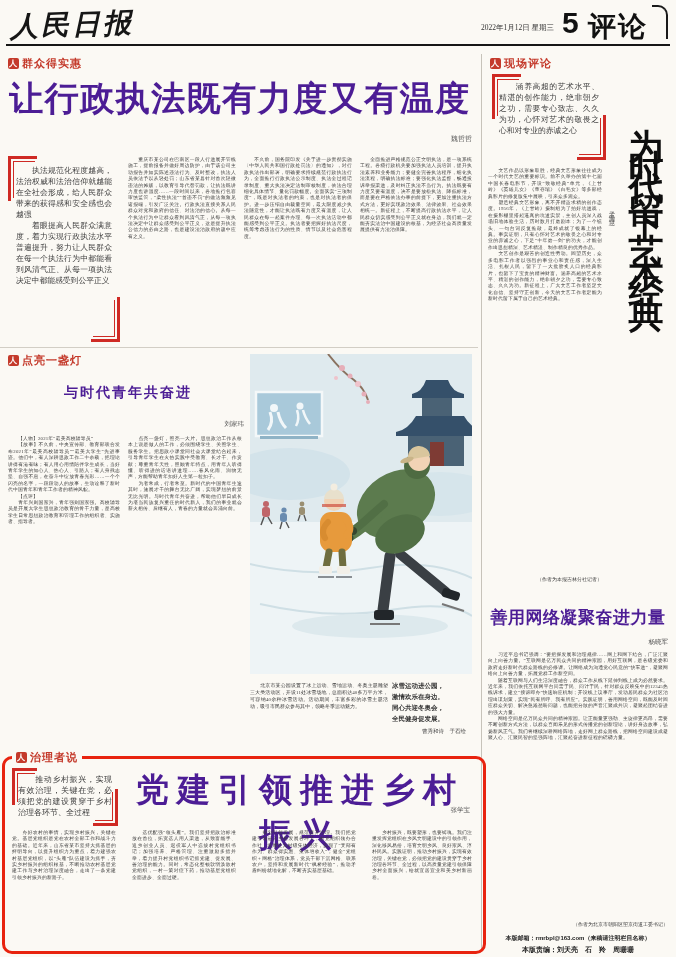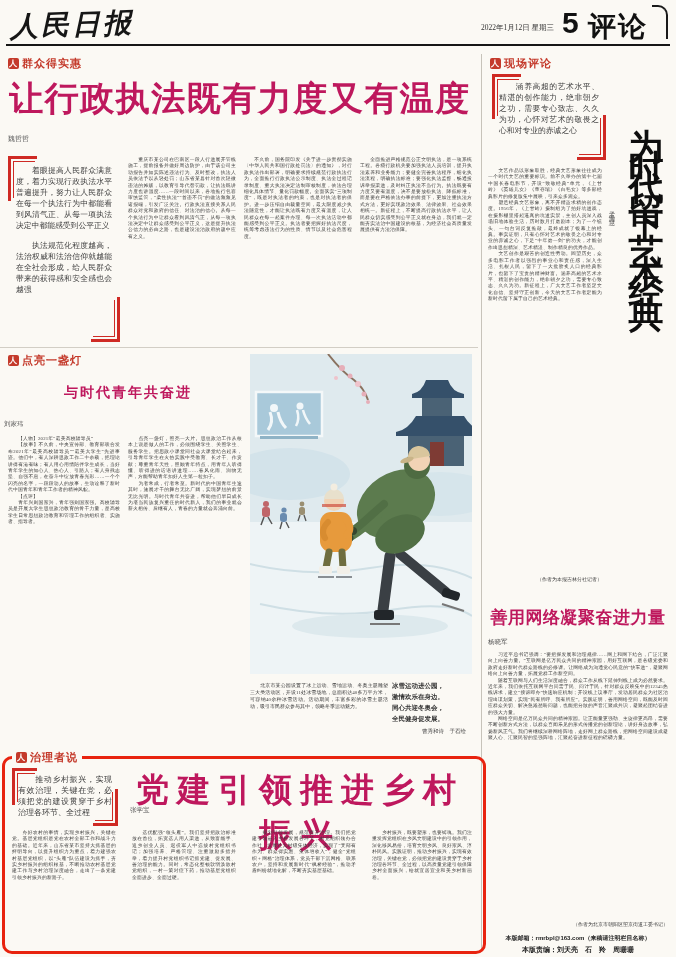--- a/index.html
+++ b/index.html
@@ -17,22 +17,22 @@
   .hrule{height:2px;background:#161616;}
   .vline{width:1px;background:#c7c3ba;}
   .hline{height:1px;background:#d2cec5;}
   
   .clabel{display:flex;align-items:center;gap:3px;font-family:"Liberation Sans",sans-serif;
           font-weight:bold;font-size:11px;color:#c43a2b;letter-spacing:1px;}
   .cicon{width:11px;height:11px;background:#c43a2b;color:#fff;border-radius:2px;
          font-size:8px;line-height:11px;text-align:center;flex:0 0 auto;}
   .legend{background:#fbf9f4;padding:0 4px;}
   
-  .h1{font-family:"Liberation Sans",sans-serif;font-weight:bold;color:#be185d;text-align:center;}
-  .author{text-align:left;color:#555;}
+  .h1{font-family:"Liberation Sans",sans-serif;font-weight:bold;color:#4c1d95;text-align:center;}
+  .author{text-align:right;color:#555;}
   
   .qbox{color:#3d3d3d;font-weight:normal;text-align:justify;}
   .qtxt{padding:9px 8px;}
   .bk{position:absolute;width:26px;height:42px;}
   .bk.tl{top:0;left:0;border-top:3px solid #cf2a24;border-left:3px solid #cf2a24;}
   .bk.tl2{top:5px;left:5px;width:21px;height:36px;border-top:1px solid #cf2a24;border-left:1px solid #cf2a24;}
   .bk.br{bottom:0;right:0;border-bottom:3px solid #cf2a24;border-right:3px solid #cf2a24;}
   .bk.br2{bottom:5px;right:5px;width:21px;height:36px;border-bottom:1px solid #cf2a24;border-right:1px solid #cf2a24;}
   
   .bcol{font-size:4.8px;line-height:6.4px;letter-spacing:.2px;text-align:justify;
@@ -69,22 +69,22 @@
   </div>
   <div class="abs h1" style="left:8px;top:76px;width:464px;font-size:34px;letter-spacing:1.5px;">让行政执法既有力度又有温度</div>
   <div class="abs author" style="left:8px;top:134px;width:464px;font-size:7px;">魏哲哲</div>
 
   <div class="abs qbox" style="left:8px;top:156px;width:112px;height:186px;font-size:7.8px;line-height:11px;">
     <div class="bk tl"></div>
     <div class="bk tl2"></div>
     <div class="bk br"></div>
     <div class="bk br2"></div>
     <div class="qtxt">
+      <div>　　执法规范化程度越高，法治权威和法治信仰就越能在全社会形成，给人民群众带来的获得感和安全感也会越强</div>
       <div style="margin-bottom:9px;">　　着眼提高人民群众满意度，着力实现行政执法水平普遍提升，努力让人民群众在每一个执法行为中都能看到风清气正、从每一项执法决定中都能感受到公平正义</div>
-      <div>　　执法规范化程度越高，法治权威和法治信仰就越能在全社会形成，给人民群众带来的获得感和安全感也会越强</div>
     </div>
   </div>
   <div class="abs bcol" style="left:128px;top:157px;width:108px;height:186px;">　　重庆市某公司在巴南区一段人行道展开管线施工，提前报备并做好周边防护，由于该公司主动报告并如实陈述违法行为、及时整改，执法人员依法予以从轻处罚；山东省某县针对首次轻微违法的摊贩，以教育引导代替罚款，让执法既讲力度也讲温度……一段时间以来，各地推行包容审慎监管，“柔性执法”“首违不罚”的做法频频见诸报端，引发广泛关注。行政执法直接关系人民群众对党和政府的信任、对法治的信心。从每一个执法行为中让群众看到风清气正，从每一项执法决定中让群众感受到公平正义，这是提升执法公信力的必由之路，也是建设法治政府的题中应有之义。</div>
   <div class="abs bcol" style="left:244px;top:157px;width:108px;height:186px;">　　不久前，国务院印发《关于进一步贯彻实施〈中华人民共和国行政处罚法〉的通知》，对行政执法作出部署，明确要求持续规范行政执法行为，全面推行行政执法公示制度、执法全过程记录制度、重大执法决定法制审核制度，依法合理细化具体情节、量化罚款幅度。全面落实“三项制度”，既是对执法者的约束，也是对执法者的保护。进一步压缩自由裁量空间，最大限度减少执法随意性，才能让执法既有力度又有温度，让人民群众在每一起案件办理、每一次执法活动中都能感受到公平正义。执法者要把握好执法尺度，统筹考虑违法行为的性质、情节以及社会危害程度。</div>
   <div class="abs bcol" style="left:360px;top:157px;width:112px;height:186px;">　　全面推进严格规范公正文明执法，是一项系统工程。各级行政机关要加强执法人员培训，提升执法素养和业务能力；要健全完善执法程序，细化执法流程，明确执法标准；要强化执法监督，畅通投诉举报渠道，及时纠正执法不当行为。执法既要有力度又要有温度，决不是要放松执法、降低标准，而是要在严格依法办事的前提下，更加注重执法方式方法，更好实现政治效果、法律效果、社会效果相统一。新征程上，不断提高行政执法水平，让人民群众切实感受到公平正义就在身边，我们就一定能夯实法治中国建设的根基，为经济社会高质量发展提供有力法治保障。</div>
 
   <div class="abs hline" style="left:0;top:347px;width:478px;"></div>
 
   <div class="abs clabel" style="left:8px;top:353px;">
     <span class="cicon">人</span>

